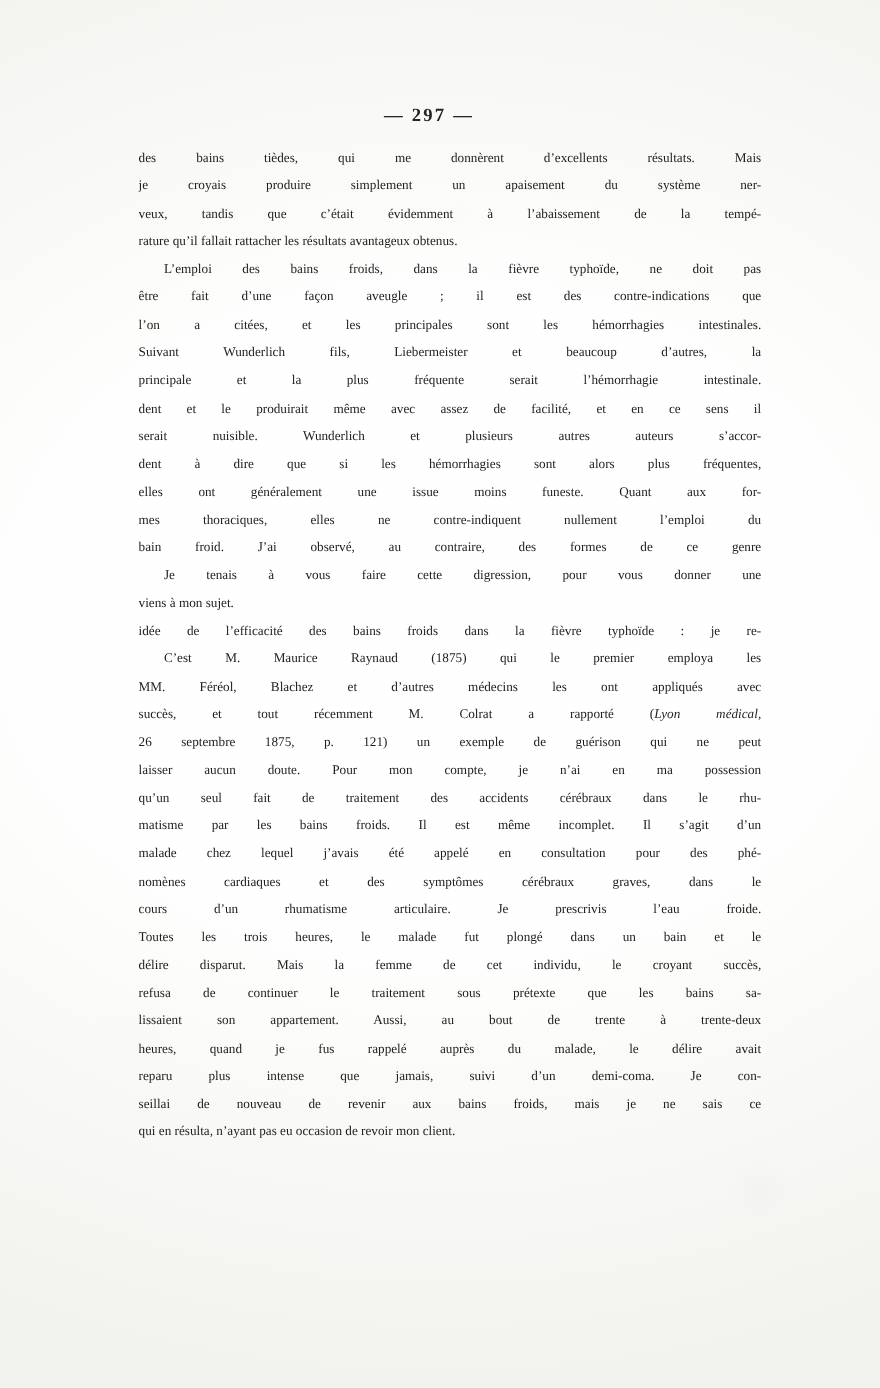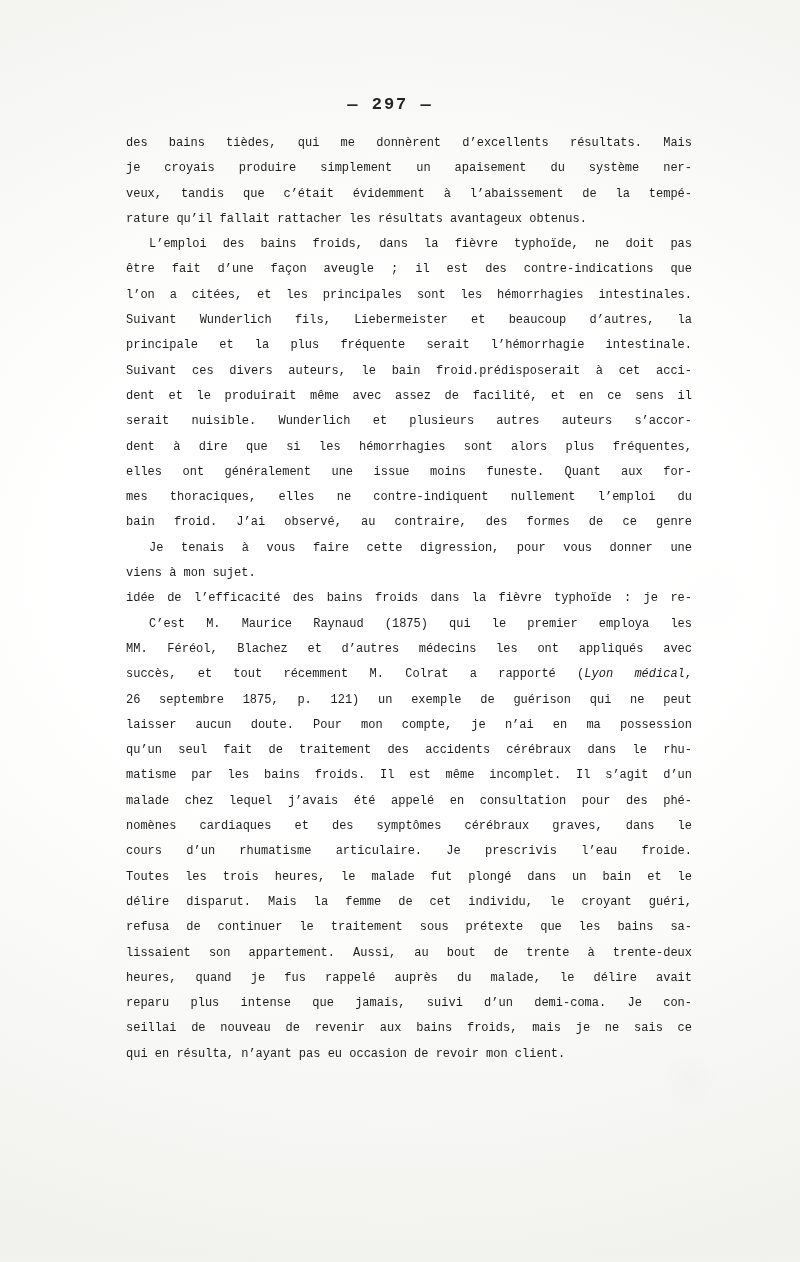--- a/index.html
+++ b/index.html
@@ -5,21 +5,21 @@
   html, body {
     margin: 0;
     padding: 0;
     background: #ffffff;
   }
   .page {
     position: relative;
     width: 800px;
     height: 1262px;
     overflow: hidden;
-    font-family: Liberation Mono, monospace;
+    font-family: Liberation Serif, serif;
     color: #1d1d1d;
     background-color: #fcfcfa;
     background-image:
       radial-gradient(ellipse 900px 700px at 50% 45%, rgba(255,255,255,0.9) 40%, rgba(233,233,228,0.55) 100%),
       radial-gradient(circle 60px at 712px 600px, rgba(120,120,120,0.06), rgba(120,120,120,0) 70%),
       radial-gradient(circle 40px at 690px 1080px, rgba(120,120,120,0.08), rgba(120,120,120,0) 70%),
       radial-gradient(circle 50px at 120px 940px, rgba(120,120,120,0.05), rgba(120,120,120,0) 70%),
       radial-gradient(circle 35px at 420px 200px, rgba(120,120,120,0.05), rgba(120,120,120,0) 70%);
   }
   .page-number {
@@ -67,42 +67,41 @@
   <div class="text-block">
       <div class="line"><span>des bains tièdes, qui me donnèrent d’excellents résultats. Mais</span></div>
       <div class="line"><span>je croyais produire simplement un apaisement du système ner-</span></div>
       <div class="line"><span>veux, tandis que c’était évidemment à l’abaissement de la tempé-</span></div>
       <div class="line para-end"><span>rature qu’il fallait rattacher les résultats avantageux obtenus.</span></div>
       <div class="line indent"><span>L’emploi des bains froids, dans la fièvre typhoïde, ne doit pas</span></div>
       <div class="line"><span>être fait d’une façon aveugle ; il est des contre-indications que</span></div>
       <div class="line"><span>l’on a citées, et les principales sont les hémorrhagies intestinales.</span></div>
       <div class="line"><span>Suivant Wunderlich fils, Liebermeister et beaucoup d’autres, la</span></div>
       <div class="line"><span>principale et la plus fréquente serait l’hémorrhagie intestinale.</span></div>
-      <div class="line"><span>Suivant ces divers auteurs, le bain froid.prédisposerait à cet acci-</span></div>
       <div class="line"><span>dent et le produirait même avec assez de facilité, et en ce sens il</span></div>
       <div class="line"><span>serait nuisible. Wunderlich et plusieurs autres auteurs s’accor-</span></div>
       <div class="line"><span>dent à dire que si les hémorrhagies sont alors plus fréquentes,</span></div>
       <div class="line"><span>elles ont généralement une issue moins funeste. Quant aux for-</span></div>
       <div class="line"><span>mes thoraciques, elles ne contre-indiquent nullement l’emploi du</span></div>
       <div class="line"><span>bain froid. J’ai observé, au contraire, des formes de ce genre</span></div>
       <div class="line indent"><span>Je tenais à vous faire cette digression, pour vous donner une</span></div>
       <div class="line para-end"><span>viens à mon sujet.</span></div>
       <div class="line"><span>idée de l’efficacité des bains froids dans la fièvre typhoïde : je re-</span></div>
       <div class="line indent"><span>C’est M. Maurice Raynaud (1875) qui le premier employa les</span></div>
       <div class="line"><span>MM. Féréol, Blachez et d’autres médecins les ont appliqués avec</span></div>
       <div class="line"><span>succès, et tout récemment M. Colrat a rapporté (</span><span class="italic">Lyon médical</span><span>,</span></div>
       <div class="line"><span>26 septembre 1875, p. 121) un exemple de guérison qui ne peut</span></div>
       <div class="line"><span>laisser aucun doute. Pour mon compte, je n’ai en ma possession</span></div>
       <div class="line"><span>qu’un seul fait de traitement des accidents cérébraux dans le rhu-</span></div>
       <div class="line"><span>matisme par les bains froids. Il est même incomplet. Il s’agit d’un</span></div>
       <div class="line"><span>malade chez lequel j’avais été appelé en consultation pour des phé-</span></div>
       <div class="line"><span>nomènes cardiaques et des symptômes cérébraux graves, dans le</span></div>
       <div class="line"><span>cours d’un rhumatisme articulaire. Je prescrivis l’eau froide.</span></div>
       <div class="line"><span>Toutes les trois heures, le malade fut plongé dans un bain et le</span></div>
-      <div class="line"><span>délire disparut. Mais la femme de cet individu, le croyant guéri,</span></div>
+      <div class="line"><span>délire disparut. Mais la femme de cet individu, le croyant succès,</span></div>
       <div class="line"><span>refusa de continuer le traitement sous prétexte que les bains sa-</span></div>
       <div class="line"><span>lissaient son appartement. Aussi, au bout de trente à trente-deux</span></div>
       <div class="line"><span>heures, quand je fus rappelé auprès du malade, le délire avait</span></div>
       <div class="line"><span>reparu plus intense que jamais, suivi d’un demi-coma. Je con-</span></div>
       <div class="line"><span>seillai de nouveau de revenir aux bains froids, mais je ne sais ce</span></div>
       <div class="line para-end"><span>qui en résulta, n’ayant pas eu occasion de revoir mon client.</span></div>
     </div>
 </div>
 
 </body></html>

